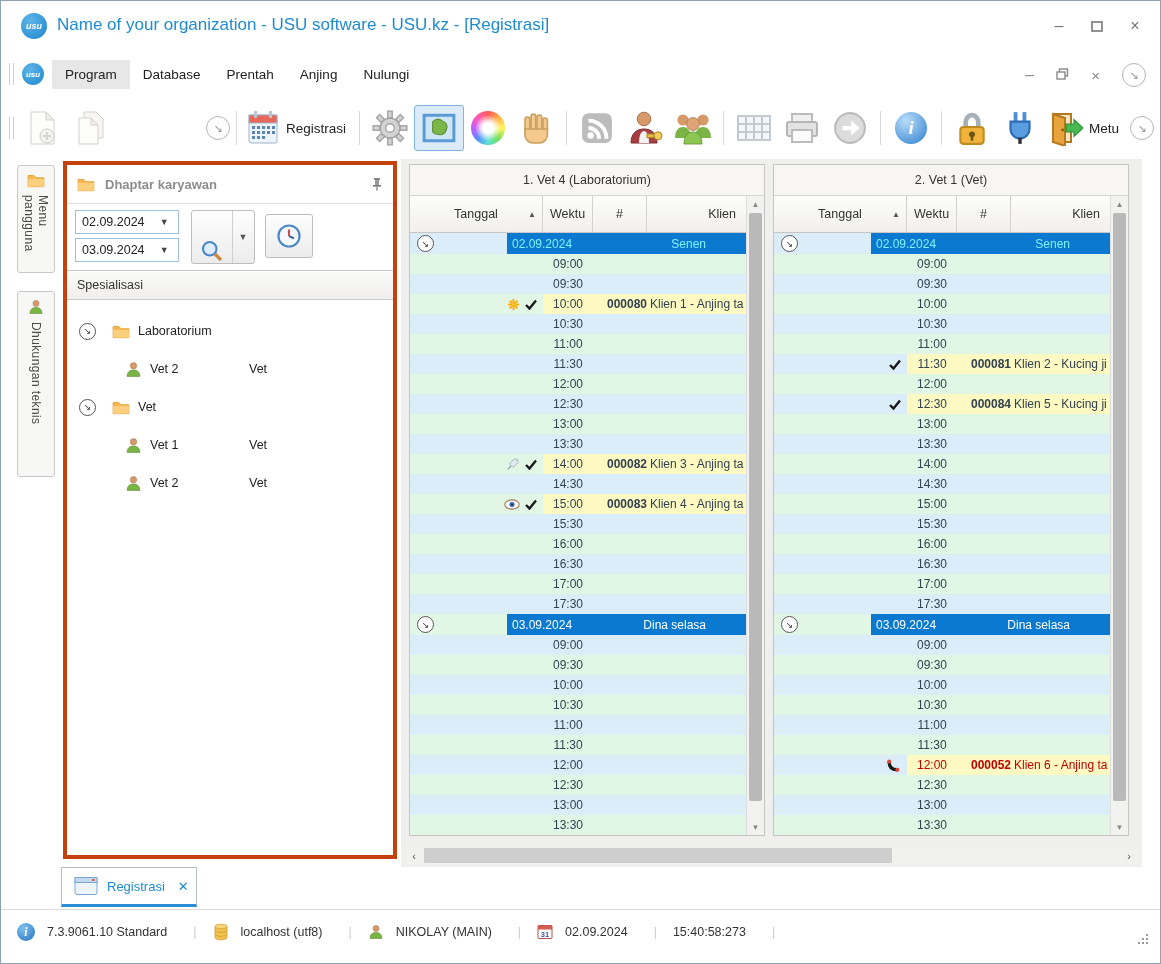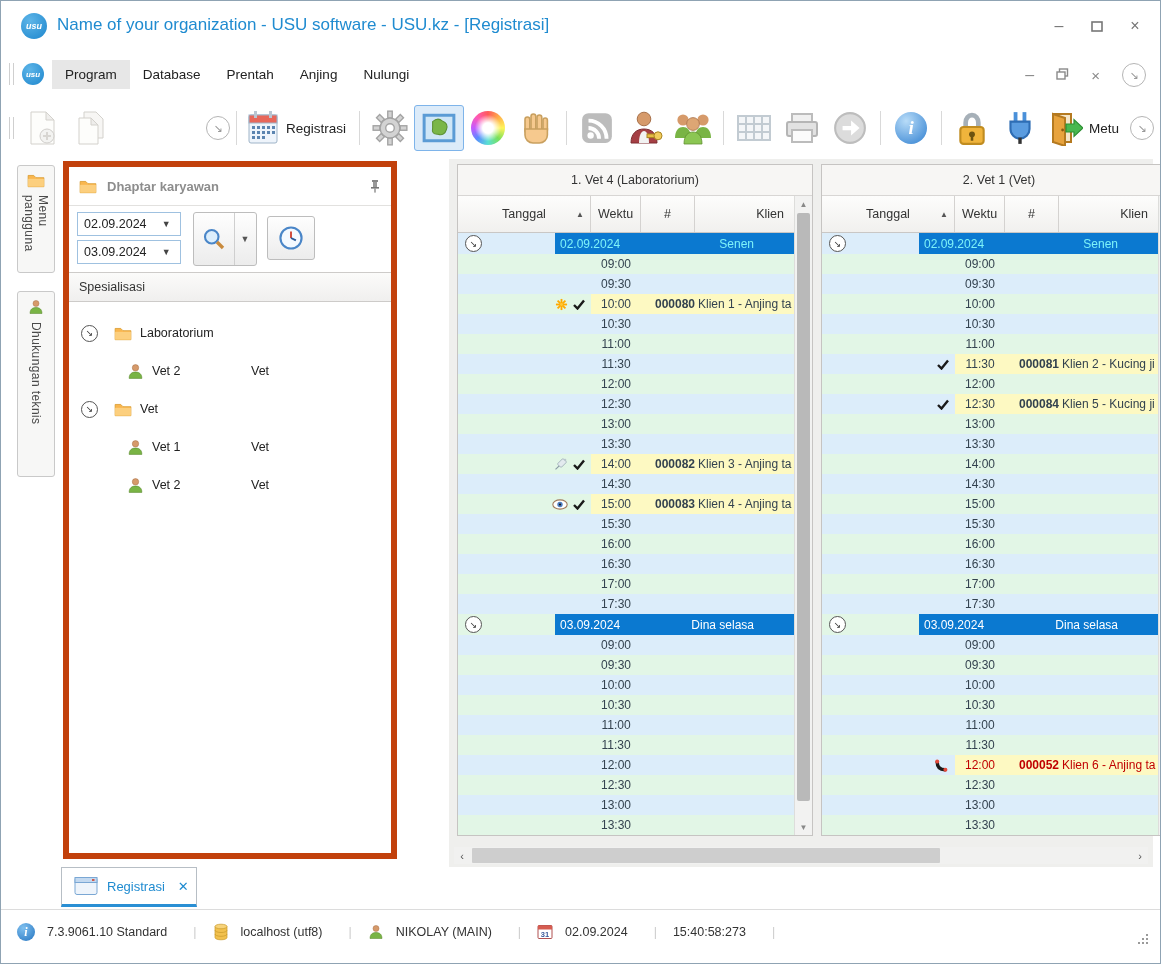--- a/index.html
+++ b/index.html
@@ -27,21 +27,21 @@
   .tb-sep{width:1px;height:34px;background:#d9d9d9;margin:0 6px;}
   .colorwheel{width:34px;height:34px;border-radius:50%;background:radial-gradient(circle,#fff 0 22%,rgba(255,255,255,0) 55%),conic-gradient(#ff5a5a,#ffb04a,#fff45a,#7ae05a,#5ae0d2,#5a8cff,#c45aff,#ff5ab4,#ff5a5a);}
   .circle-btn{width:22px;height:22px;border:1px solid #b5b5b5;border-radius:50%;color:#9a9a9a;display:flex;align-items:center;justify-content:center;font-size:11px;background:#fff;}
   
   .content{position:absolute;top:158px;left:0;right:0;height:708px;background:#fff;}
   
   .side-strip{position:absolute;left:0;top:0;width:62px;height:100%;}
   .v-tab{position:absolute;left:16px;width:38px;border:1px solid #c9c9c9;border-radius:3px;background:#f7f7f6;display:flex;flex-direction:column;align-items:center;padding:7px 0;box-sizing:border-box;}
   .v-tab .v-label{writing-mode:vertical-rl;font-size:12px;color:#4a4a4a;margin-top:7px;letter-spacing:.4px;}
   
-  .left-panel{position:absolute;left:62px;top:2px;width:334px;height:698px;border:6px solid #c2410c;background:#fff;box-sizing:border-box;}
+  .left-panel{position:absolute;left:62px;top:2px;width:334px;height:698px;border:4px solid #c2410c;background:#fff;box-sizing:border-box;}
   .lp-header{height:38px;display:flex;align-items:center;border-bottom:1px solid #e2e1df;}
   .lp-title{font-size:13px;font-weight:bold;color:#8d8d8d;margin-left:10px;flex:1;}
   .lp-pin{margin-right:10px;color:#777;}
   .lp-filters{position:relative;height:66px;}
   .date-box{position:absolute;left:8px;width:104px;height:24px;border:1px solid #9fc1e0;display:flex;align-items:center;font-size:12.5px;color:#222;box-sizing:border-box;background:#fff;}
   .date-box span{flex:1;padding-left:6px;}
   .date-arrow{width:16px;color:#444;font-size:9px;text-align:center;}
   .btn-raised{background:linear-gradient(#fefefe,#ececec);border:1px solid #bdbdbd;border-radius:3px;}
   .search-split{position:absolute;left:124px;top:6px;width:62px;height:52px;display:flex;}
   .search-main{width:40px;display:flex;align-items:center;justify-content:center;border-right:1px solid #cfcfcf;}
@@ -49,21 +49,21 @@
   .clock-btn{position:absolute;left:198px;top:10px;width:46px;height:42px;display:flex;align-items:center;justify-content:center;}
   .lp-grid-header{height:28px;display:flex;background:linear-gradient(#fbfbfa,#f0efee);border-top:1px solid #cdcbc9;border-bottom:1px solid #cdcbc9;font-size:12.5px;color:#333;}
   .lp-gh-cell{display:flex;align-items:center;padding-left:10px;box-sizing:border-box;}
   .lp-gh-cell.c1{width:178px;border-right:1px solid #cdcbc9;}
   .lp-gh-cell.c2{flex:1;}
   .tree{position:relative;padding-top:12px;}
   .tree-row{position:relative;height:38px;display:flex;align-items:center;font-size:12.5px;color:#222;}
   .tree-row .spec{position:absolute;left:182px;}
   .expander{width:15px;height:15px;border:1px solid #555;border-radius:50%;background:#fff;display:flex;align-items:center;justify-content:center;font-size:9px;color:#333;flex:none;}
   
-  .main-area{position:absolute;left:400px;top:0;right:7px;height:100%;background:#efefed;margin-left:48px;}
+  .main-area{position:absolute;left:400px;top:0;right:18px;height:100%;background:#efefed;}
   .panel{position:absolute;top:5px;height:672px;background:#fff;border:1px solid #c6c4c2;box-sizing:border-box;display:flex;flex-direction:column;}
   .panel-title{height:30px;display:flex;align-items:center;justify-content:center;font-size:12.5px;color:#333;background:#f7f6f4;border-bottom:1px solid #d8d6d4;flex:none;}
   .panel-body{display:flex;flex:1;min-height:0;}
   .rows-wrap{flex:1;min-width:0;display:flex;flex-direction:column;}
   .colheader{height:36px;display:flex;background:linear-gradient(#fdfdfc,#f1f0ee);border-bottom:1px solid #c9c7c5;font-size:12.5px;color:#333;flex:none;}
   .ch-cell{display:flex;align-items:center;justify-content:center;box-sizing:border-box;border-right:1px solid #d4d2d0;position:relative;}
   .ch-tgl{width:133px;}
   .ch-wkt{width:50px;}
   .ch-num{width:54px;}
   .ch-kli{flex:1;justify-content:flex-end;padding-right:10px;border-right:none;}
@@ -90,21 +90,21 @@
   .hs-thumb{position:absolute;left:2px;top:1px;bottom:1px;width:468px;background:#cecece;border-radius:1px;}
   
   .tabrow{position:absolute;top:866px;left:0;right:0;height:42px;background:#fff;}
   .doc-tab{position:absolute;left:60px;top:0;width:136px;height:40px;border:1px solid #b7bec5;border-bottom:3px solid #2a8fd4;box-sizing:border-box;display:flex;align-items:center;gap:9px;padding-left:12px;background:#fff;}
   .doc-tab .t-label{color:#1f8bd0;font-size:13px;}
   .doc-tab .t-close{color:#1f8bd0;font-weight:bold;font-size:13px;margin-left:4px;}
   .statusbar{position:absolute;top:908px;left:0;right:0;height:44px;border-top:1px solid #dcdcdc;display:flex;align-items:center;font-size:12.5px;color:#333;}
   .sb-item{display:flex;align-items:center;gap:12px;margin-left:16px;}
   .sb-sep{color:#ccc;margin-left:26px;}
   .sb-grip{position:absolute;right:10px;bottom:8px;}
-  .icon{display:inline-flex;flex:none;}
+  .icon{display:inline-flex;flex:none;align-items:flex-end;}
 </style>
 </head>
 <body>
 
 <div class="window">
 
   <div class="titlebar">
     <div class="logo">usu</div>
     <div class="title-text">Name of your organization - USU software - USU.kz - [Registrasi]</div>
     <div class="win-controls">

